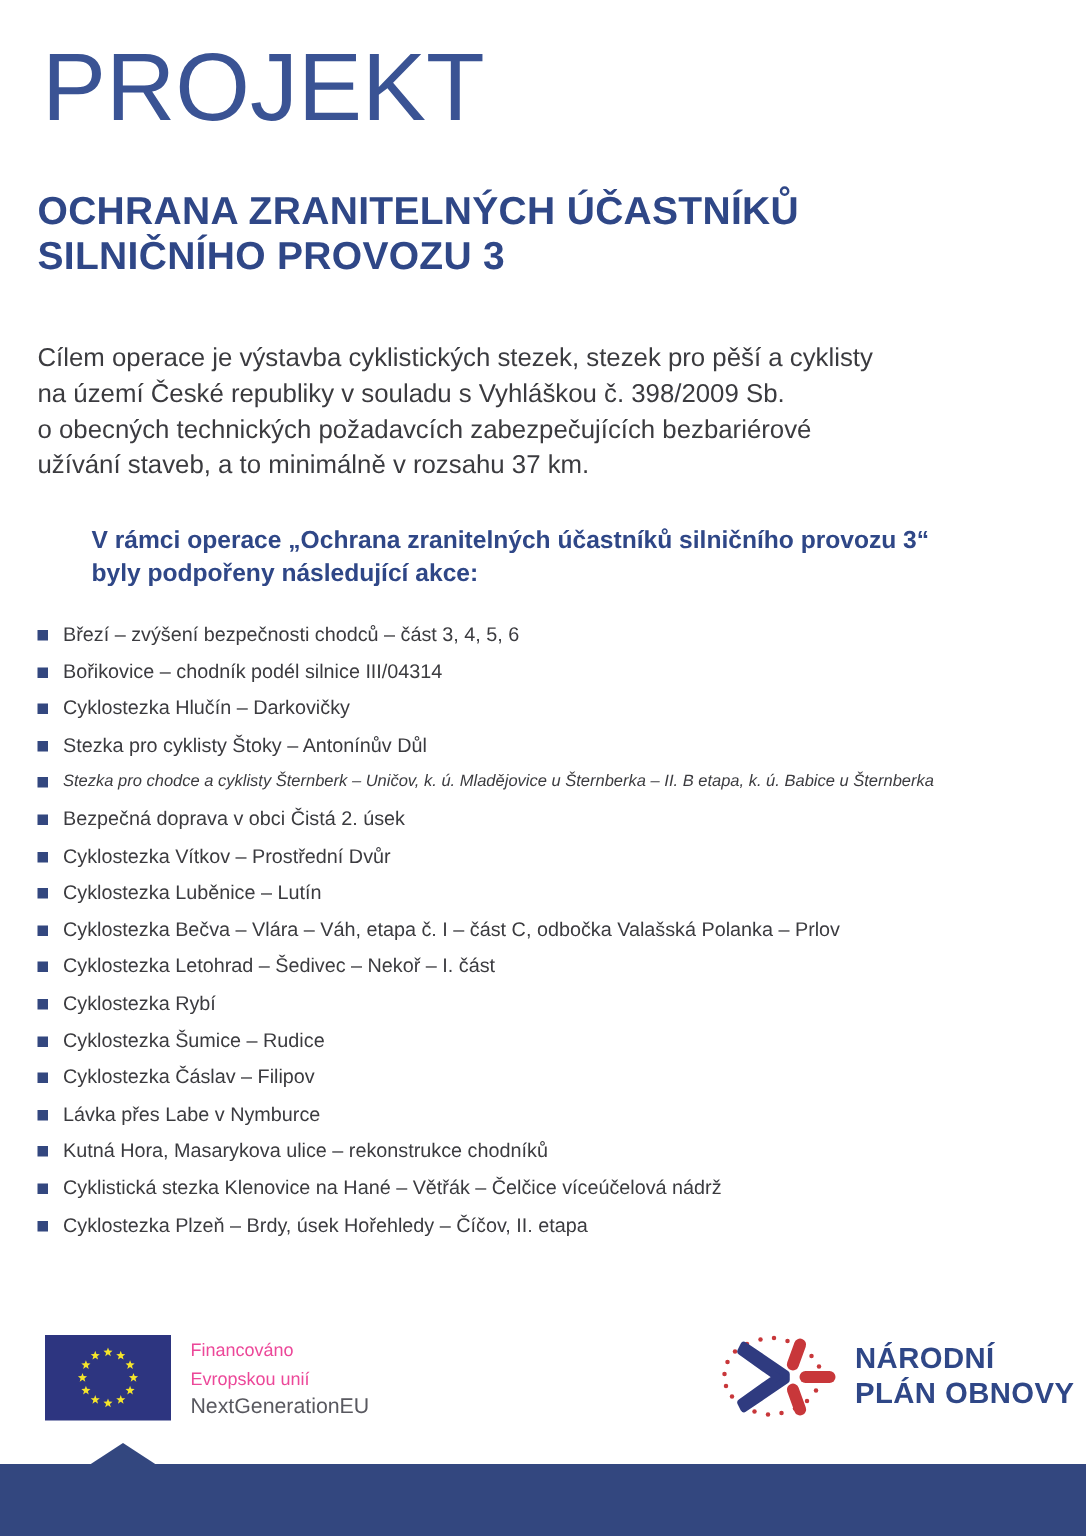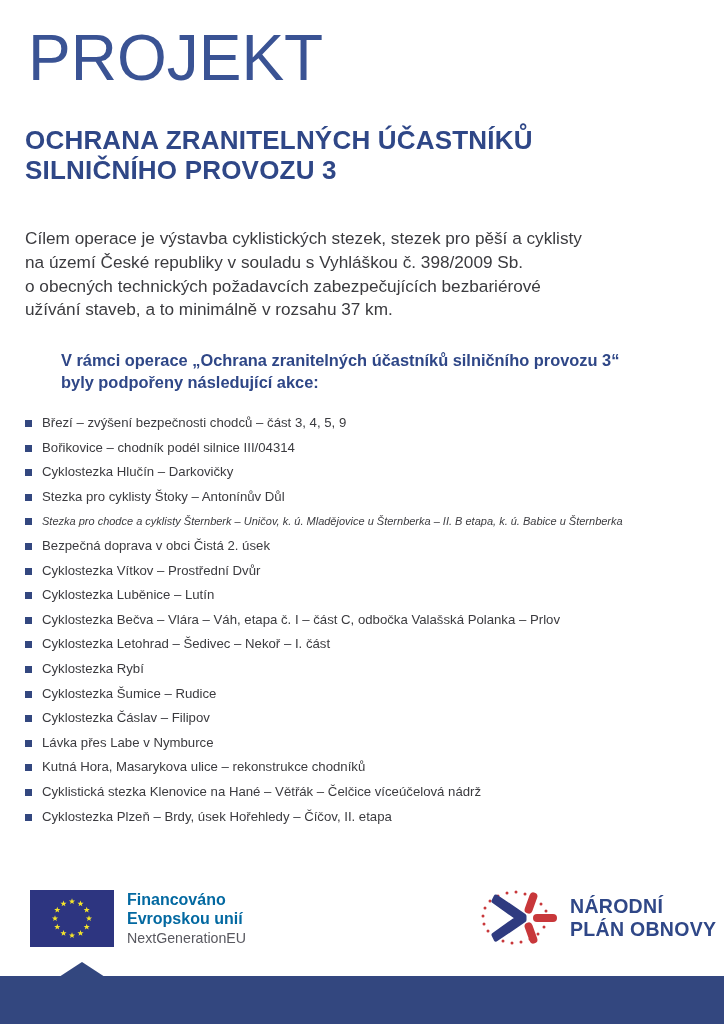--- a/index.html
+++ b/index.html
@@ -129,24 +129,24 @@
   }
   .eu-stars {
     position: absolute;
     inset: 0;
   }
   .eu-text {
     margin-left: 13px;
     padding-top: 1px;
   }
   .eu-fin {
-    font-size: 16px;
+    font-size: 12px;
     line-height: 18.6px;
-    font-weight: bold;
-    color: #0369a1;
+    font-weight: normal;
+    color: #ec4899;
     white-space: nowrap;
   }
   .eu-ngeu {
     font-size: 14.2px;
     line-height: 19px;
     color: #58585f;
     white-space: nowrap;
     padding-top: 1px;
     text-align: right;
   }
@@ -212,21 +212,21 @@
     <span class="ln">o obecných technických požadavcích zabezpečujících bezbariérové</span>
     <span class="ln">užívání staveb, a to minimálně v rozsahu 37 km.</span>
   </div>
 
   <div class="lead">
     <span class="ln">V rámci operace „Ochrana zranitelných účastníků silničního provozu 3“</span>
     <span class="ln">byly podpořeny následující akce:</span>
   </div>
 
   <ul class="akce-list" id="akce-list">
-      <li class="akce-item"><span class="bullet"></span><span>Březí – zvýšení bezpečnosti chodců – část 3, 4, 5, 9</span></li>
+      <li class="akce-item"><span class="bullet"></span><span>Březí – zvýšení bezpečnosti chodců – část 3, 4, 5, 6</span></li>
       <li class="akce-item"><span class="bullet"></span><span>Bořikovice – chodník podél silnice III/04314</span></li>
       <li class="akce-item"><span class="bullet"></span><span>Cyklostezka Hlučín – Darkovičky</span></li>
       <li class="akce-item"><span class="bullet"></span><span>Stezka pro cyklisty Štoky – Antonínův Důl</span></li>
       <li class="akce-item small"><span class="bullet"></span><span>Stezka pro chodce a cyklisty Šternberk – Uničov, k. ú. Mladějovice u Šternberka – II. B etapa, k. ú. Babice u Šternberka</span></li>
       <li class="akce-item"><span class="bullet"></span><span>Bezpečná doprava v obci Čistá 2. úsek</span></li>
       <li class="akce-item"><span class="bullet"></span><span>Cyklostezka Vítkov – Prostřední Dvůr</span></li>
       <li class="akce-item"><span class="bullet"></span><span>Cyklostezka Luběnice – Lutín</span></li>
       <li class="akce-item"><span class="bullet"></span><span>Cyklostezka Bečva – Vlára – Váh, etapa č. I – část C, odbočka Valašská Polanka – Prlov</span></li>
       <li class="akce-item"><span class="bullet"></span><span>Cyklostezka Letohrad – Šedivec – Nekoř – I. část</span></li>
       <li class="akce-item"><span class="bullet"></span><span>Cyklostezka Rybí</span></li>

